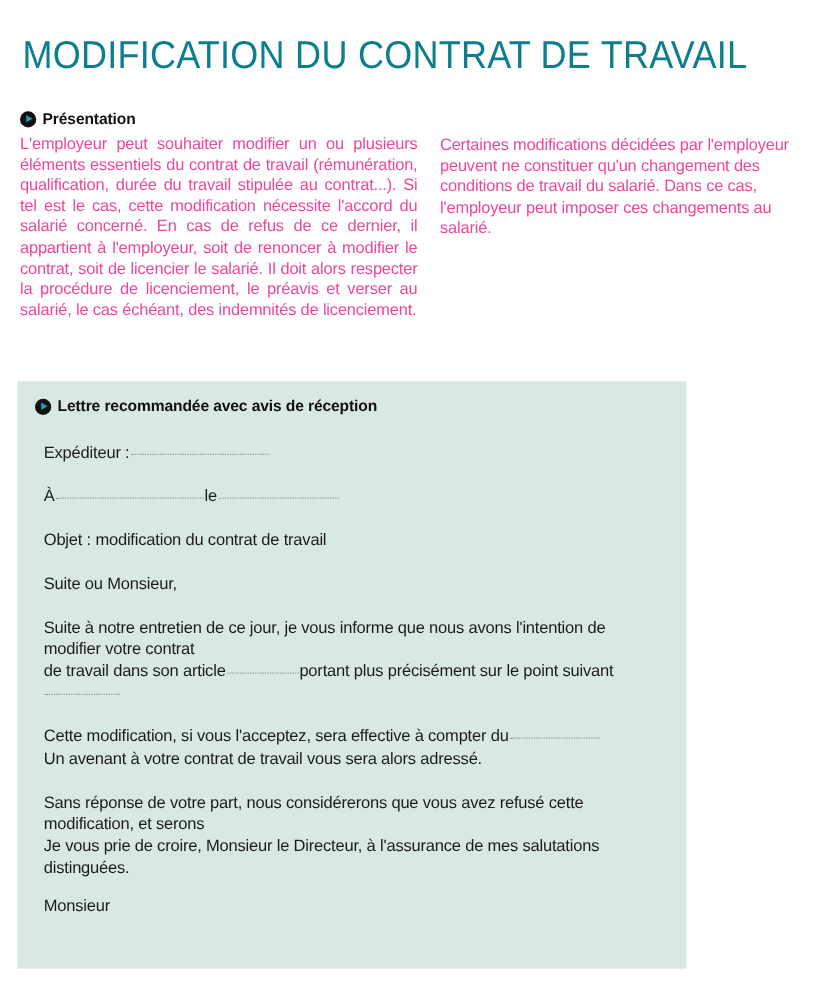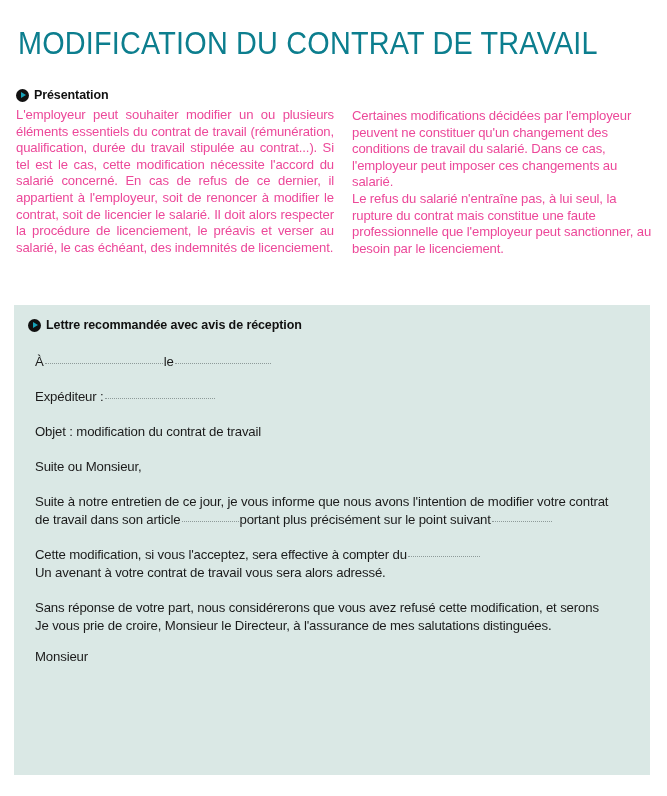--- a/index.html
+++ b/index.html
@@ -91,21 +91,21 @@
     hyphens: manual;
   }
   .col-right .body-par { text-align: left; }
   .body-par + .body-par { margin-top: 0; }
 
   
   .letter-box {
     position: absolute;
     left: 14px;
     top: 305px;
-    width: 636px;
+    width: 535px;
     height: 470px;
     background: #dae8e5;
     box-sizing: border-box;
     padding: 13px 16px 10px 14px;
   }
   .letter-head {
     display: flex;
     align-items: center;
     gap: 5px;
     margin-bottom: 21px;
@@ -148,35 +148,34 @@
     <span class="bullet-icon"></span>
     <span class="section-title">Présentation</span>
   </div>
 
   <div class="cols">
     <div class="col-left">
       <p class="body-par">L'employeur peut souhaiter modifier un ou plusieurs éléments essentiels du contrat de travail (rémunération, qualification, durée du travail stipulée au contrat...). Si tel est le cas, cette modification nécessite l'accord du salarié concerné. En cas de refus de ce dernier, il appartient à l'employeur, soit de renoncer à modifier le contrat, soit de licencier le salarié. Il doit alors respecter la procédure de licenciement, le préavis et verser au salarié, le cas échéant, des indemnités de licenciement.</p>
     </div>
     <div class="col-right">
       <p class="body-par">Certaines modifications décidées par l'employeur peuvent ne constituer qu'un changement des conditions de travail du salarié. Dans ce cas, l'employeur peut imposer ces changements au salarié.</p>
-      <p class="body-par">Le refus du salarié n'entraîne pas, à lui seul, la rupture du contrat mais constitue une faute professionnelle que l'employeur peut sanctionner, au besoin par le licenciement.</p>
     </div>
   </div>
 </div>
 
 <div class="letter-box">
 
   <div class="letter-head">
     <span class="bullet-icon"></span>
     <span class="section-title">Lettre recommandée avec avis de réception</span>
   </div>
 
+  <div class="letter-line blk"><span>Expéditeur :</span><span class="dots d-long"></span></div>
+
   <div class="letter-line blk"><span>À</span><span class="dots d-a"></span><span>le</span><span class="dots d-le"></span></div>
-
-  <div class="letter-line blk"><span>Expéditeur :</span><span class="dots d-long"></span></div>
 
   <div class="letter-line blk">Objet : modification du contrat de travail</div>
 
   <div class="letter-line blk">Suite ou Monsieur,</div>
 
   <div class="letter-line tight">Suite à notre entretien de ce jour, je vous informe que nous avons l'intention de modifier votre contrat</div>
   <div class="letter-line blk"><span>de travail dans son article</span><span class="dots d-art"></span><span>portant plus précisément sur le point suivant</span><span class="dots d-pt"></span></div>
 
   <div class="letter-line tight"><span>Cette modification, si vous l'acceptez, sera effective à compter du</span><span class="dots d-du"></span></div>
   <div class="letter-line blk">Un avenant à votre contrat de travail vous sera alors adressé.</div>

